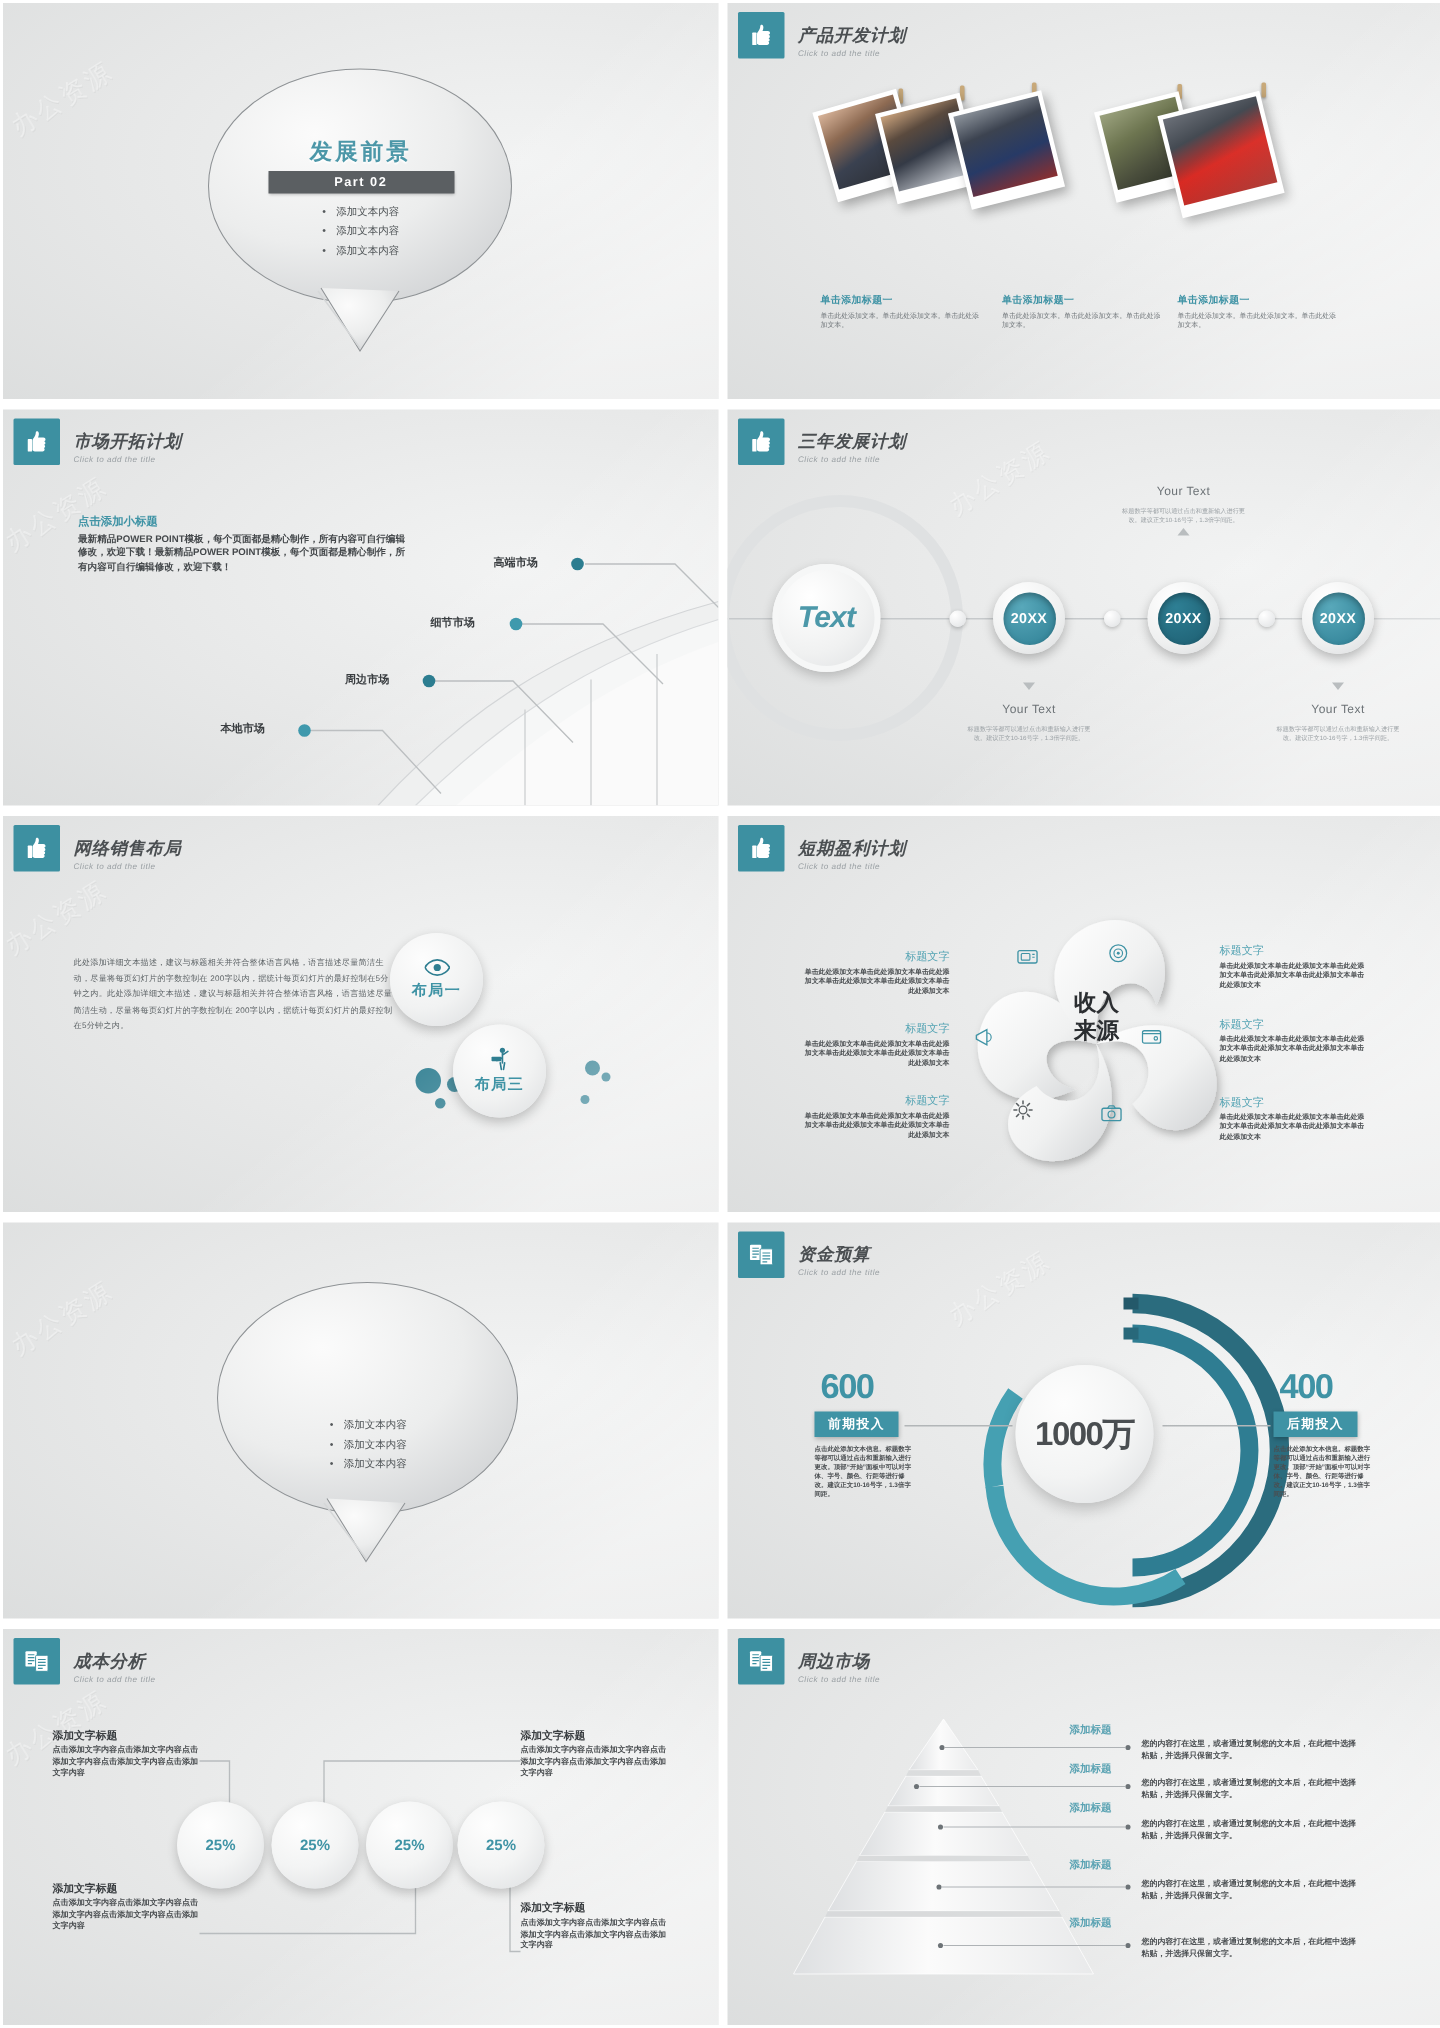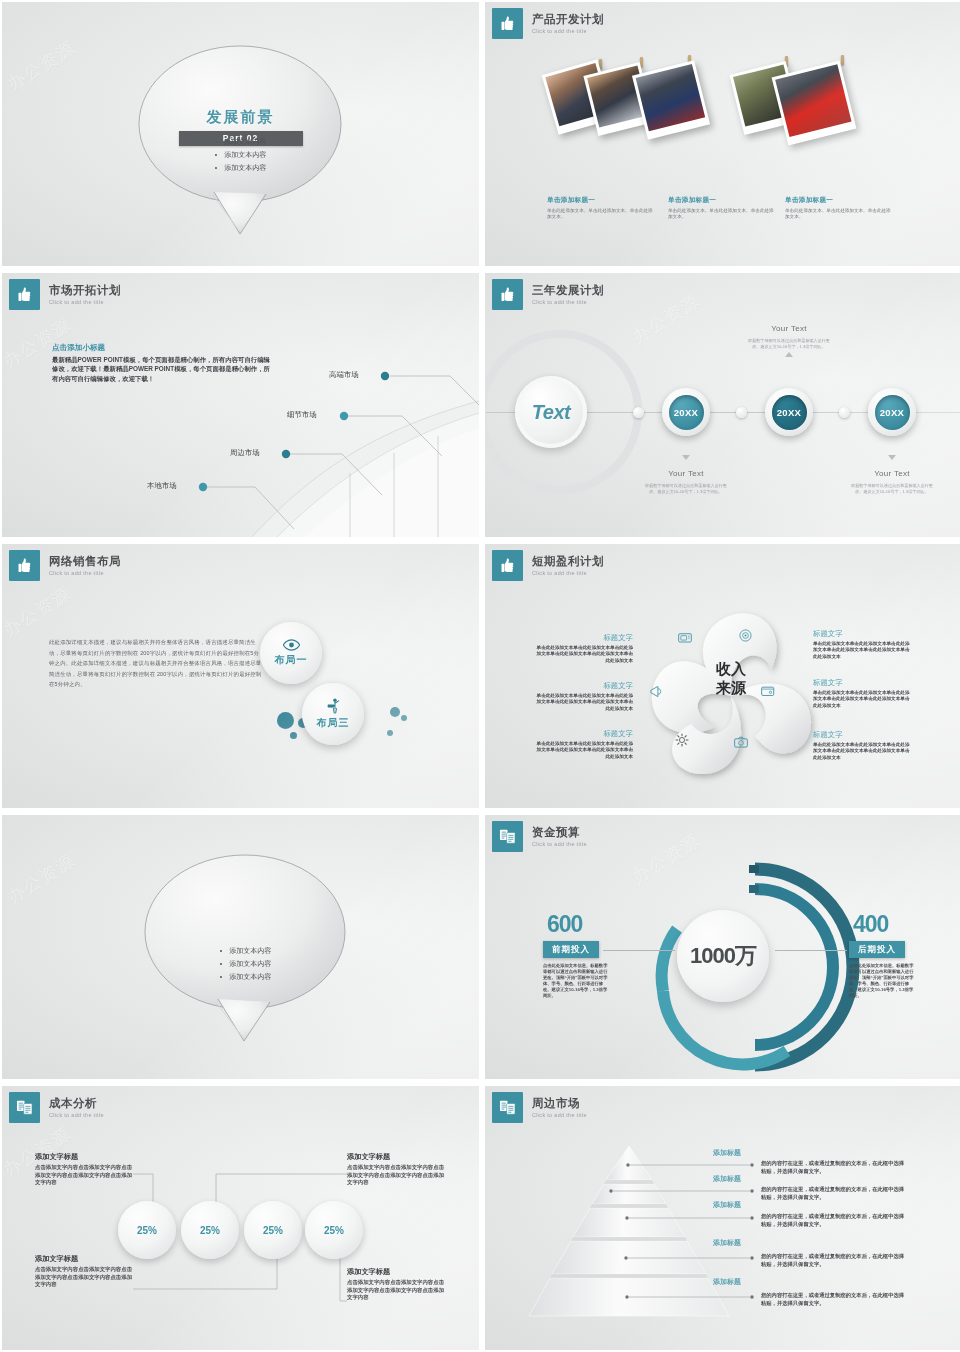--- a/index.html
+++ b/index.html
@@ -21,21 +21,21 @@
     content:""; position:absolute; inset:0; pointer-events:none;
     background:linear-gradient(140deg, rgba(255,255,255,0) 55%, rgba(255,255,255,.45) 85%);
   }
   .wm{
     position:absolute; left:8px; top:38px; width:120px; height:60px;
     color:rgba(255,255,255,.55); font-size:17px; letter-spacing:2px;
     transform:rotate(-32deg); opacity:.65; pointer-events:none; z-index:1;
     text-shadow:0 1px 0 rgba(0,0,0,.05);
   }
   
-  .hdr{ position:absolute; left:7px; top:6px; display:flex; align-items:center; z-index:5; }
+  .hdr{ position:absolute; left:7px; top:6px; display:flex; align-items:flex-end; z-index:5;font-style:italic; }
   .hdr-ico{
     width:31px; height:31px; background:#3d90a1; border-radius:1px;
     display:flex; align-items:center; justify-content:center; flex:none;
   }
   .hdr-txt{ margin-left:9px; padding-top:0px; }
   .hdr-title{ font-size:11.5px; color:#4b4f52; font-weight:bold; letter-spacing:.5px; line-height:13px;}
   .hdr-sub{ font-size:5.4px; color:#9aa0a4; letter-spacing:.35px; margin-top:2px;}
   
   .bubble-wrap{ position:absolute; left:0; top:0; width:100%; height:100%; z-index:3;}
   .bub-title{ position:absolute; width:100%; text-align:center; }
@@ -50,21 +50,21 @@
     position:absolute; background:#fff; padding:3px 3px 8px 3px;
     box-shadow:2px 4px 7px rgba(0,0,0,.28);
   }
   .photo i{ display:block; width:100%; height:100%; }
   .pin{ position:absolute; width:3px; height:10px; background:#c8a97a; border-radius:1px; box-shadow:0 1px 2px rgba(0,0,0,.35);}
   .cap-t{ color:#3f93a5; font-size:6.6px; font-weight:bold; letter-spacing:.3px;}
   .cap-b{ color:#6e7478; font-size:4.6px; line-height:6.4px; margin-top:3px;}
   
   .mk-h{ color:#3f93a5; font-size:7.6px; font-weight:bold; }
   .mk-p{ color:#44484b; font-size:6.4px; line-height:9.4px; margin-top:2px; font-weight:bold;}
-  .mk-label{ position:absolute; font-size:7.4px; color:#3a3e41; font-weight:normal;text-align:right;}
+  .mk-label{ position:absolute; font-size:7.4px; color:#3a3e41; font-weight:bold;text-align:right;}
   
   .tl-line{ position:absolute; left:0; top:139px; width:100%; height:1px; background:#c6c9cb;}
   .tl-start{
     position:absolute; width:72px; height:72px; border-radius:50%;
     background:radial-gradient(circle at 35% 30%, #fff 0%, #f0f1f1 55%, #dcdee0 100%);
     box-shadow:0 3px 8px rgba(0,0,0,.2), inset 0 0 0 4px #f6f7f7;
     display:flex; align-items:center; justify-content:center;
   }
   .tl-start span{ color:#4c98a9; font-size:20px; font-weight:bold; font-style:italic; letter-spacing:-.5px;}
   .tl-ring{
@@ -132,21 +132,21 @@
           <stop offset="0%" stop-color="#fbfbfb"></stop>
             <stop offset="55%" stop-color="#eceded"></stop>
             <stop offset="100%" stop-color="#cfd1d3"></stop>
         </radialGradient>
       </defs>
       <ellipse cx="238" cy="122" rx="101" ry="78" fill="url(#bg1)" stroke="#8e9295" stroke-width=".7"></ellipse>
       <path d="M212 190 L238 232 L264 192" fill="url(#bg1)" stroke="#8e9295" stroke-width=".7"></path>
       <path d="M210 192 L238 230" fill="none" stroke="#d5d7d8" stroke-width="1"></path>
     </svg>
     <div class="bubble-wrap">
-      <div class="bub-title" style="top:90px;margin-top:16px;">
+      <div class="bub-title" style="top:90px;">
         <div class="b-main">发展前景</div>
         <div class="b-part">Part  02</div>
       </div>
       <div style="position:absolute;top:133px;width:100%;text-align:center;">
         <div class="b-li">
           <div>添加文本内容</div>
           <div>添加文本内容</div>
           <div>添加文本内容</div>
         </div>
       </div>

